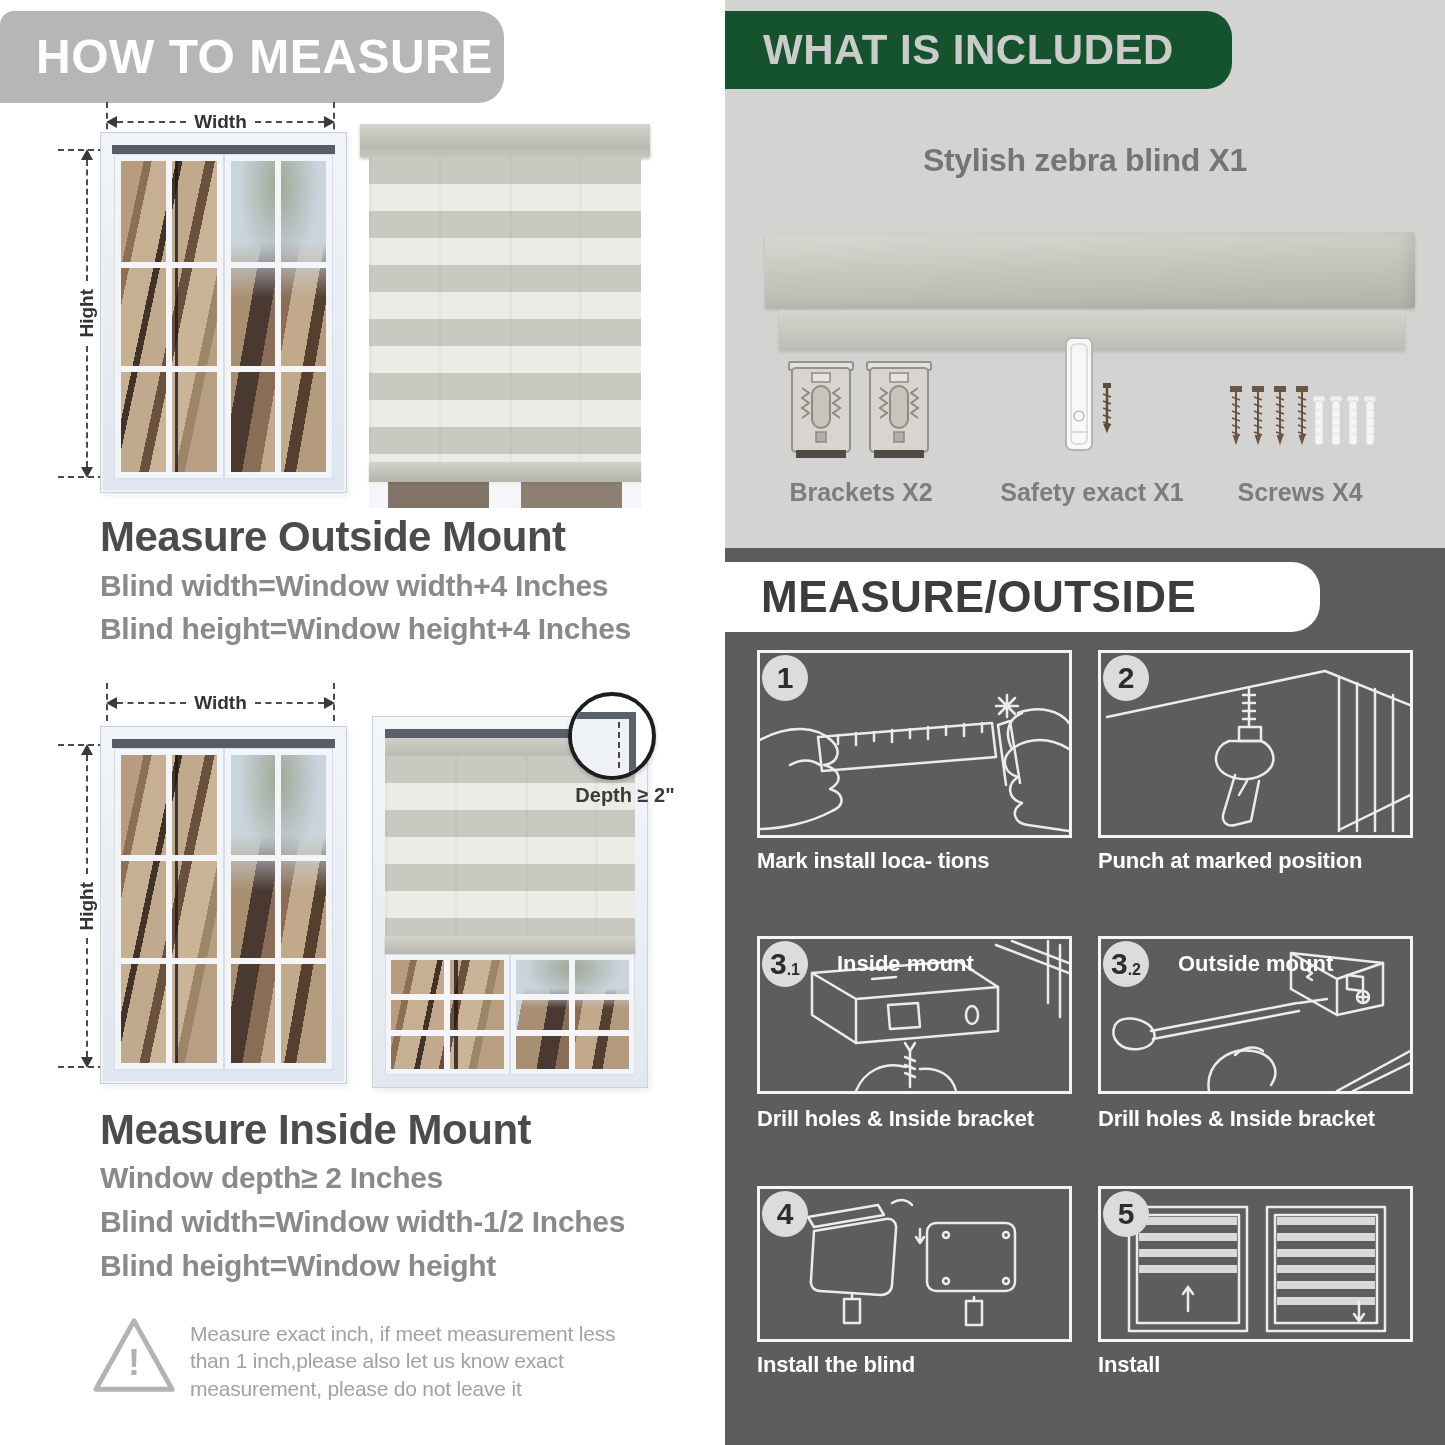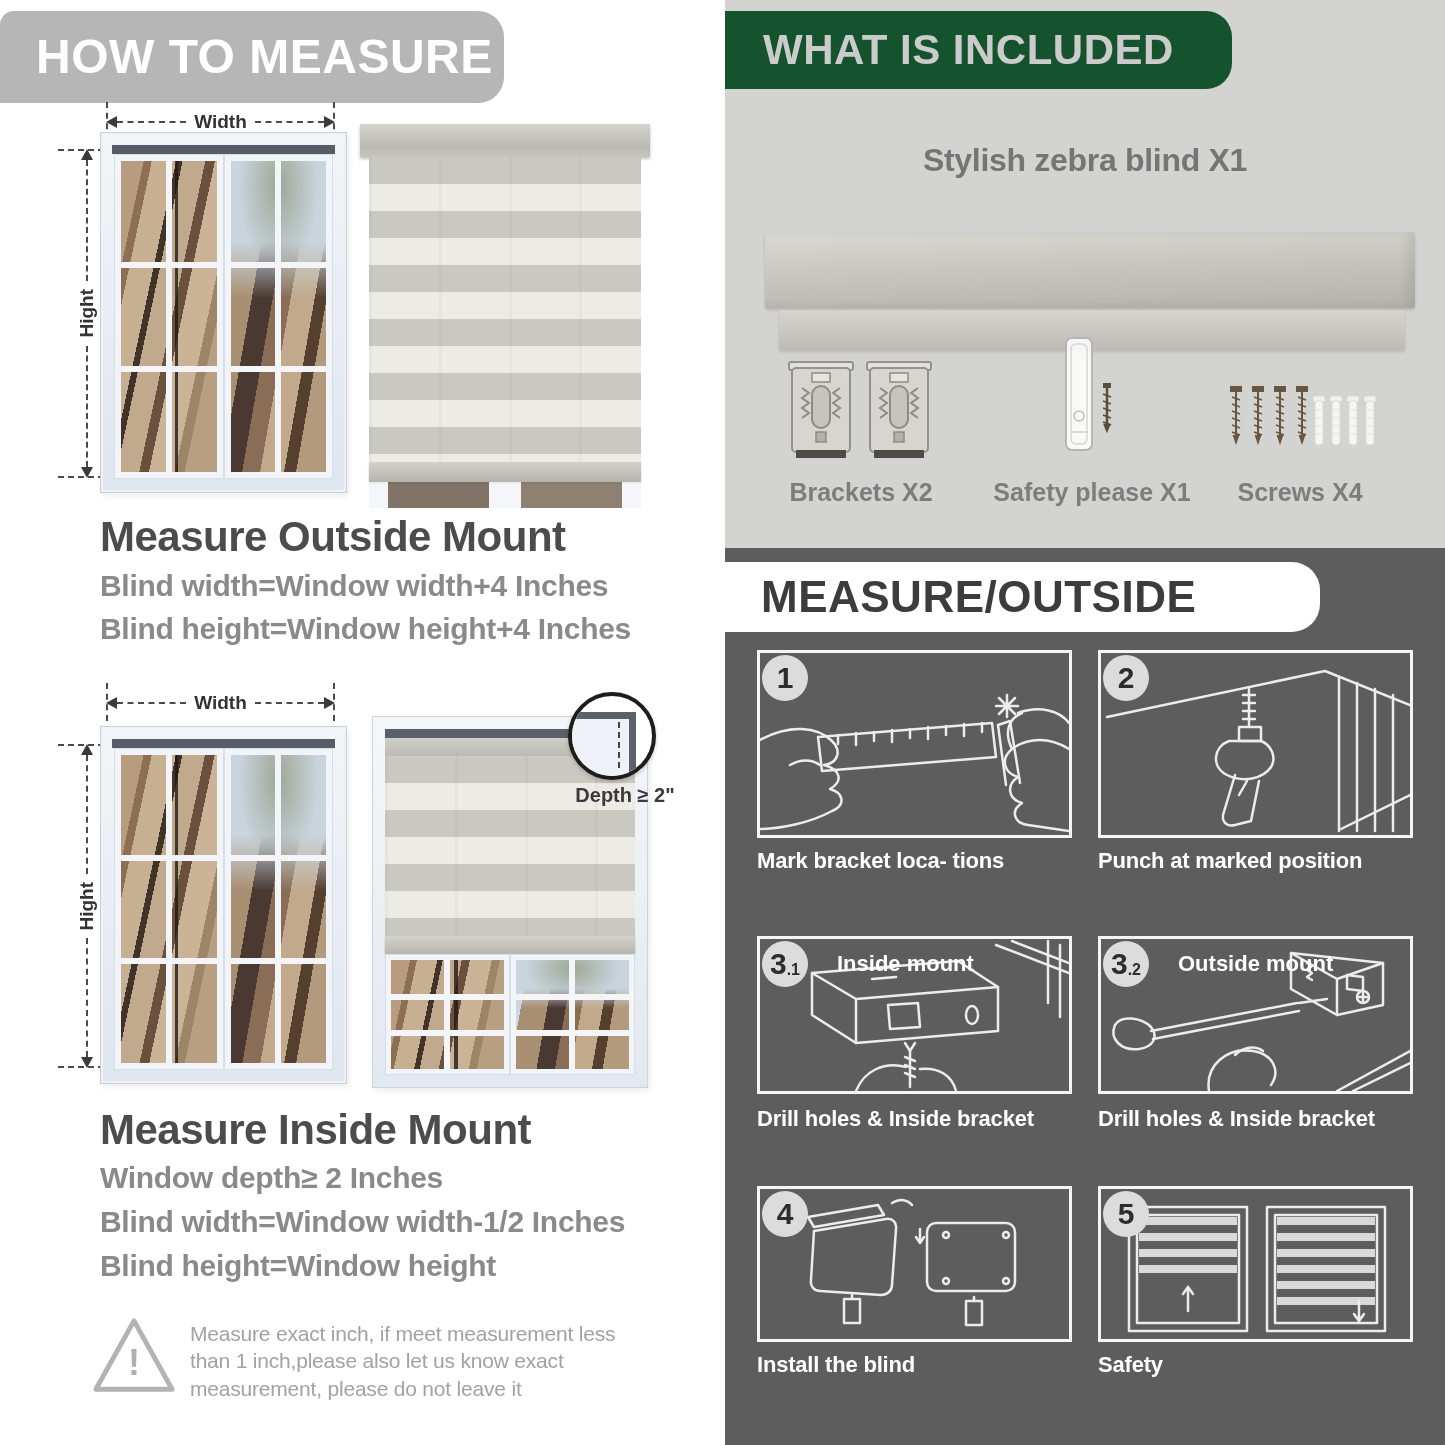--- a/index.html
+++ b/index.html
@@ -344,21 +344,21 @@
         </g>
       <g transform="translate(51,0)">
           <rect x="1" y="2" width="12" height="6" rx="2" fill="#f0f0ef" stroke="#d9d9d8"></rect>
           <rect x="3" y="7" width="8" height="44" rx="3" fill="#f5f5f4" stroke="#d9d9d8"></rect>
           <path d="M3,16 h8 M3,24 h8 M3,32 h8 M3,40 h8" stroke="#e2e2e1"></path>
         </g>
     </g>
   </svg>
 
   <div class="abs item-label" style="left:768px;width:186px;">Brackets X2</div>
-  <div class="abs item-label" style="left:972px;width:240px;">Safety please X1</div>
+  <div class="abs item-label" style="left:972px;width:240px;">Safety exact X1</div>
   <div class="abs item-label" style="left:1208px;width:184px;">Screws X4</div>
 
   <div class="abs mount-header">
     <span>MEASURE/OUTSIDE MOUNT</span>
   </div>
 
   <div class="abs panel" style="left:757px;top:650px;width:315px;height:188px;">
     <svg class="art" viewBox="0 0 309 182">
       <path d="M-2,88 C30,70 58,74 72,88 C82,98 78,110 64,112 C80,116 84,128 70,136 C84,140 86,152 72,158 C50,170 20,176 -2,176"></path>
       <path d="M30,112 C40,106 52,106 60,112"></path>
@@ -368,21 +368,21 @@
       <path d="M258,60 C280,52 300,58 309,70"></path>
       <path d="M309,96 C290,84 268,84 252,96 C240,106 244,120 258,124 C246,132 248,146 262,150 C250,158 254,170 268,172 L309,178"></path>
       <path d="M252,96 C244,80 248,66 262,60"></path>
       <path d="M246,132 L238,72 M260,130 L250,68 M238,72 L250,68"></path>
     </svg>
     <div class="badge">
         <span>1</span>
         <span class="sub"></span>
       </div>
   </div>
-  <div class="abs caption" style="left:757px;top:848px;">Mark bracket loca- tions</div>
+  <div class="abs caption" style="left:757px;top:848px;">Mark install loca- tions</div>
 
   <div class="abs panel" style="left:1098px;top:650px;width:315px;height:188px;">
     <svg class="art" viewBox="0 0 309 182">
       <path d="M6,64 L224,18 M224,18 L309,52"></path>
       <path d="M238,24 V178 M256,30 V178 M274,36 V178 M292,42 V178"></path>
       <path d="M240,176 L309,142"></path>
       <path d="M148,36 V74"></path>
       <path d="M142,42 h12 M142,50 h12 M142,58 h12 M142,66 h12"></path>
       <path d="M138,74 h22 v14 h-22 z"></path>
       <path d="M128,88 C112,94 110,114 126,122 C142,130 162,126 170,114 C176,104 170,92 160,88 Z"></path>
@@ -476,15 +476,15 @@
         <rect class="band" x="176" y="76" width="98" height="8"></rect>
       <rect class="band" x="176" y="92" width="98" height="8"></rect>
         <rect class="band" x="176" y="108" width="98" height="8"></rect>
       <path d="M258,112 v20 M258,132 l-5,-7 M258,132 l5,-7"></path>
     </svg>
     <div class="badge">
         <span>5</span>
         <span class="sub"></span>
       </div>
   </div>
-  <div class="abs caption" style="left:1098px;top:1352px;">Safety</div>
+  <div class="abs caption" style="left:1098px;top:1352px;">Install</div>
 
 </div>
 
 </body></html>

